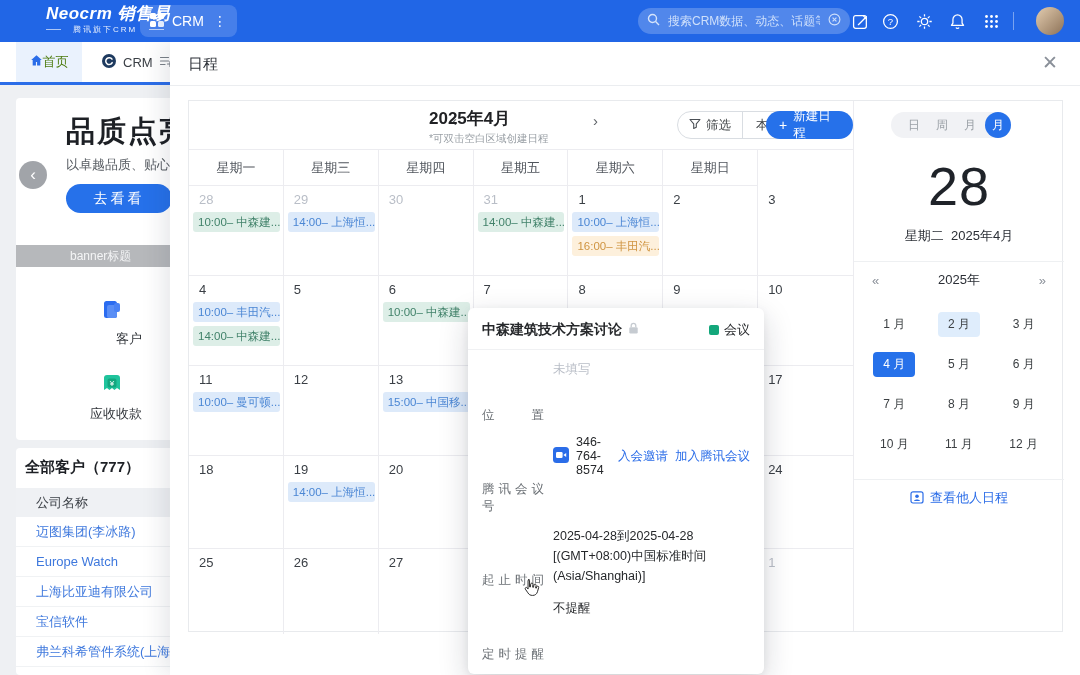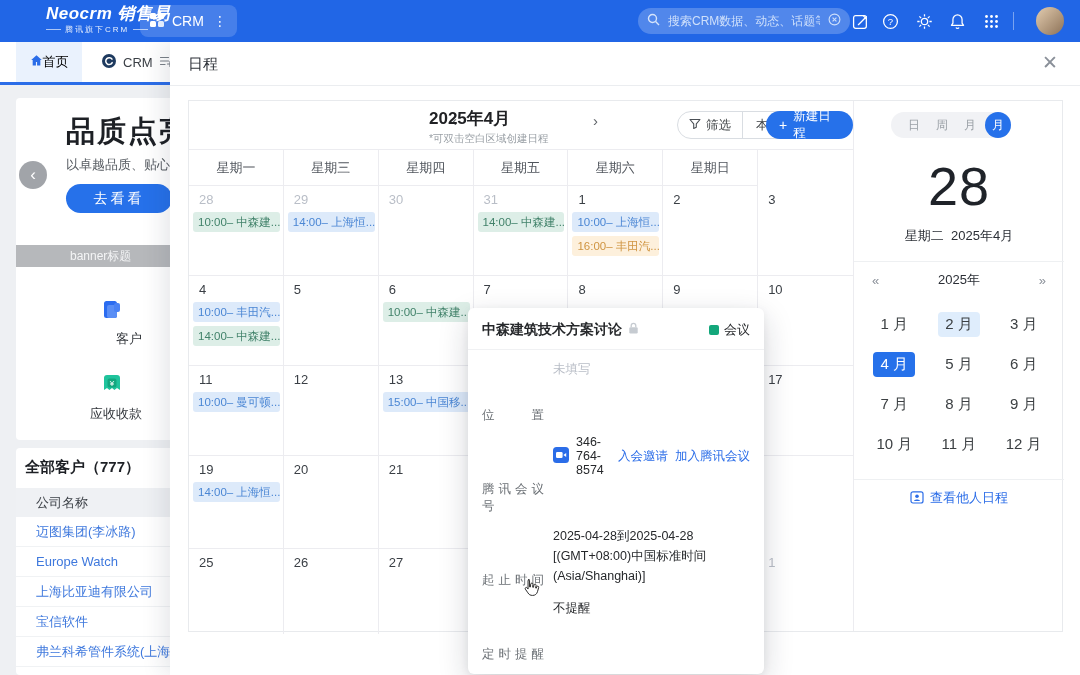--- a/index.html
+++ b/index.html
@@ -2,39 +2,39 @@
 <html><head>
 <meta charset="utf-8">
 <style>
   html,body{margin:0;padding:0;background:#dfe2e7;}
   .stage{position:relative;width:1080px;height:675px;overflow:hidden;background:#eef0f3;
          font-family:"Liberation Sans","DejaVu Sans",sans-serif;}
   
   .topbar{position:absolute;left:0;top:0;width:1080px;height:42px;background:#2166e6;z-index:4;}
   .logo{position:absolute;left:46px;top:4px;color:#fff;}
   .logo-title{font-size:17px;font-weight:bold;font-style:italic;letter-spacing:.5px;line-height:19px;white-space:nowrap;}
-  .logo-sub{display:flex;align-items:center;gap:4px;font-size:8px;opacity:.9;margin-top:1px;letter-spacing:2px;}
+  .logo-sub{display:flex;align-items:center;gap:12px;font-size:8px;opacity:.9;margin-top:1px;letter-spacing:2px;}
   .logo-sub i{display:block;width:15px;height:1px;background:#fff;opacity:.7;}
   .crm-chip{position:absolute;left:140px;top:5px;width:97px;height:32px;background:rgba(255,255,255,.17);
             border-radius:8px;display:flex;align-items:center;gap:8px;padding:0 10px;box-sizing:border-box;
             color:#fff;font-size:14px;cursor:pointer;}
   .crm-chip .kebab{margin-left:auto;font-size:14px;opacity:.95;}
   .search{position:absolute;left:638px;top:8px;width:212px;height:26px;border-radius:13px;
           background:rgba(255,255,255,.22);display:flex;align-items:center;gap:6px;padding:0 9px;box-sizing:border-box;}
   .search input{flex:1;min-width:0;background:none;border:none;outline:none;font-size:12px;color:#eaf2ff;font-family:inherit;}
   .search input::placeholder{color:#cfe0fb;}
   .tb-ico{position:absolute;top:12px;width:18px;height:18px;display:flex;align-items:center;justify-content:center;cursor:pointer;}
   .tb-divider{position:absolute;left:1013px;top:12px;width:1px;height:18px;background:rgba(255,255,255,.4);}
   .tb-avatar{position:absolute;left:1036px;top:7px;width:28px;height:28px;border-radius:50%;
              background:linear-gradient(135deg,#e3cdb0,#8c7157);cursor:pointer;}
   
   .tabbar{position:absolute;left:0;top:42px;width:1080px;height:43px;background:#fff;
           border-bottom:3px solid #2b6de8;box-sizing:border-box;display:flex;align-items:stretch;z-index:1;}
   .tab-home{margin-left:16px;width:66px;background:#eaf2fd;display:flex;align-items:center;justify-content:center;
-            color:#000000;font-size:13px;cursor:pointer;}
+            color:#4d7c0f;font-size:13px;cursor:pointer;}
   .tab-crm{margin-left:13px;display:flex;align-items:center;gap:6px;color:#3a3f45;font-size:13px;padding:0 6px;cursor:pointer;}
   
   .banner-card{position:absolute;left:16px;top:98px;width:380px;height:342px;background:#fff;border-radius:4px;overflow:hidden;z-index:1;}
   .b-title{position:absolute;left:50px;top:14px;font-size:29px;font-weight:bold;color:#1d2025;letter-spacing:2px;white-space:nowrap;}
   .b-sub{position:absolute;left:50px;top:58px;font-size:13px;color:#555a60;white-space:nowrap;}
   .b-btn{position:absolute;left:50px;top:86px;width:106px;height:29px;border-radius:15px;background:#2671ea;color:#fff;
          font-size:14px;display:flex;align-items:center;justify-content:center;letter-spacing:3px;cursor:pointer;}
   .b-nav{position:absolute;left:3px;top:63px;width:28px;height:28px;border-radius:50%;background:rgba(130,134,140,.75);
          color:#fff;display:flex;align-items:center;justify-content:center;font-size:17px;cursor:pointer;}
   .b-caption{position:absolute;left:0;top:147px;width:100%;height:22px;background:#b6b8bb;color:#f4f5f6;font-size:12px;
@@ -94,21 +94,21 @@
         display:flex;align-items:center;justify-content:center;cursor:pointer;}
   .big-day{position:absolute;top:54px;width:100%;text-align:center;font-size:54px;color:#1f2329;letter-spacing:1px;}
   .date-line{position:absolute;top:126px;width:100%;text-align:center;font-size:13px;color:#2b2f36;white-space:pre;}
   .side-div{position:absolute;left:0;width:100%;height:1px;background:#eef0f2;}
   .yearnav{position:absolute;top:161px;left:0;width:100%;height:36px;display:flex;align-items:center;
            justify-content:space-between;padding:0 18px;box-sizing:border-box;font-size:13px;color:#2b2f36;}
   .yn-arrow{color:#8a9099;font-size:13px;cursor:pointer;}
   .months{position:absolute;top:203px;left:8px;right:8px;display:grid;grid-template-columns:repeat(3,1fr);
           grid-auto-rows:40px;justify-items:center;align-items:center;}
   .mchip{min-width:42px;height:25px;border-radius:4px;display:flex;align-items:center;justify-content:center;
-         font-size:15px;color:#3c4043;white-space:pre;cursor:pointer;}
+         font-size:12px;color:#3c4043;white-space:pre;cursor:pointer;}
   .mchip.cur{background:#dfedfc;}
   .mchip.sel{background:#2671ea;color:#fff;}
   .view-others{position:absolute;top:379px;width:100%;height:36px;display:flex;align-items:center;justify-content:center;
                gap:6px;color:#2b6de8;font-size:13px;cursor:pointer;}
   
   .popup{position:absolute;left:298px;top:266px;width:296px;background:#fff;border-radius:6px;z-index:6;
          box-shadow:0 2px 8px rgba(0,0,0,.06),0 10px 30px rgba(20,30,50,.18);}
   .p-head{display:flex;align-items:center;padding:13px 14px 10px;gap:6px;}
   .p-title{font-size:14px;font-weight:bold;color:#26282b;white-space:nowrap;}
   .p-right{margin-left:auto;display:flex;align-items:center;gap:5px;font-size:13px;color:#26282b;}
@@ -387,20 +387,23 @@
           <div class="cell">
               <span class="dn">16</span>
             </div>
           <div class="cell">
               <span class="dn">17</span>
             </div>
         </div>
 
         <div class="grow h93">
           <div class="cell">
+              <span class="dn">18</span>
+            </div>
+          <div class="cell">
               <span class="dn">19</span>
               <span class="ev b">14:00– 上海恒...</span>
             </div>
           <div class="cell">
               <span class="dn">20</span>
             </div>
           <div class="cell">
               <span class="dn">21</span>
             </div>
           <div class="cell">

